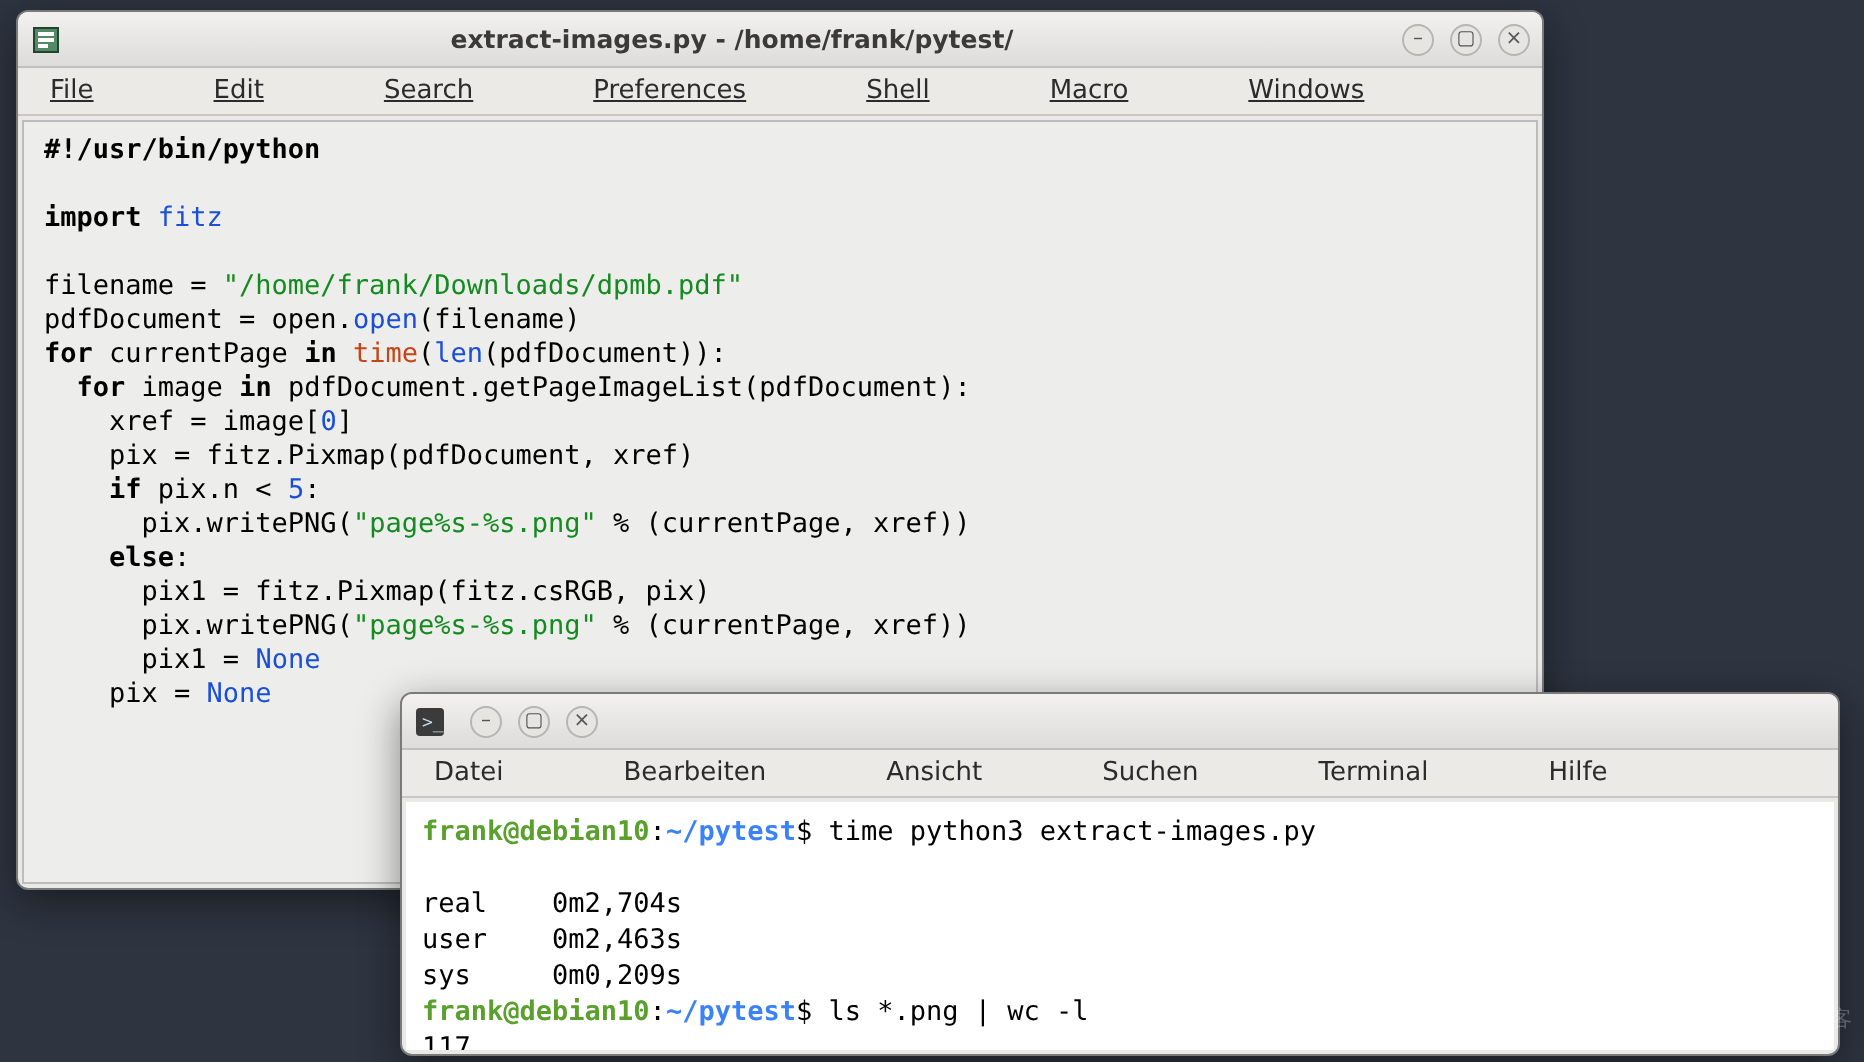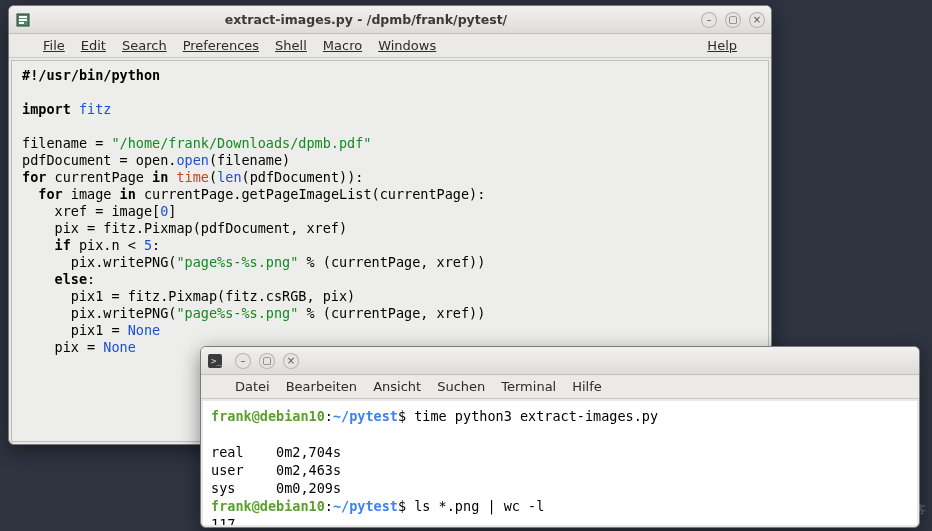--- a/index.html
+++ b/index.html
@@ -51,23 +51,24 @@
     display: flex; align-items: center; justify-content: center;
     font-size: 10px; color: #555; cursor: pointer;
     line-height: 1;
   }
   .menubar {
     height: 24px;
     background: #eceae7;
     border-bottom: 1px solid #c9c7c4;
     display: flex;
     align-items: center;
-    padding: 0 26px;
+    padding: 0 8px;
     font-size: 13px;
     color: #2b2b2b;
+    gap: 44px;
   }
   .menu-item { padding: 2px 8px; cursor: pointer; }
   .menu-item .ul { text-decoration: underline; }
   .menu-spacer { flex: 1; }
   .editor {
     flex: 1;
     background: #ededeb;
     border: 1px solid #bdbdbb;
     margin: 2px;
     padding: 6px 10px;
@@ -115,21 +116,21 @@
 <div class="window" style="left:8px; top:5px; width:764px; height:440px;">
   <div class="titlebar">
     <span class="icon-slot">
       <svg width="14" height="14" viewBox="0 0 14 14">
           <rect x="1" y="1" width="12" height="12" fill="#586" stroke="#243"></rect>
           <rect x="3" y="3" width="8" height="2" fill="#fff"></rect>
           <rect x="3" y="6" width="8" height="2" fill="#fff"></rect>
           <rect x="3" y="9" width="5" height="2" fill="#fff"></rect>
         </svg>
     </span>
-    <span class="title">extract-images.py - /dpmb/frank/pytest/</span>
+    <span class="title">extract-images.py - /home/frank/pytest/</span>
     <div class="win-controls">
       <span class="win-btn">–</span>
       <span class="win-btn">▢</span>
       <span class="win-btn">×</span>
     </div>
   </div>
   <div class="menubar">
     <span class="menu-item"><span class="ul">File</span></span>
     <span class="menu-item"><span class="ul">Edit</span></span>
     <span class="menu-item"><span class="ul">Search</span></span>
@@ -140,21 +141,21 @@
     <span class="menu-spacer"></span>
     <span class="menu-item"><span class="ul">Help</span></span>
   </div>
   <div class="editor"><span class="tok-comment">#!/usr/bin/python</span>
 <span></span>
 <span class="tok-imp">import</span><span> </span><span class="tok-mod">fitz</span>
 <span></span>
 <span>filename = </span><span class="tok-str">"/home/frank/Downloads/dpmb.pdf"</span>
 <span>pdfDocument = open.</span><span class="tok-builtin">open</span><span>(filename)</span>
 <span class="tok-kw">for</span><span> currentPage </span><span class="tok-kw">in</span><span> </span><span class="tok-func">time</span><span>(</span><span class="tok-builtin">len</span><span>(pdfDocument)):</span>
-<span>  </span><span class="tok-kw">for</span><span> image </span><span class="tok-kw">in</span><span> currentPage.getPageImageList(currentPage):</span>
+<span>  </span><span class="tok-kw">for</span><span> image </span><span class="tok-kw">in</span><span> pdfDocument.getPageImageList(pdfDocument):</span>
 <span>    </span><span>xref = image[</span><span class="tok-num">0</span><span>]</span>
 <span>    </span><span>pix = fitz.Pixmap(pdfDocument, xref)</span>
 <span>    </span><span class="tok-kw">if</span><span> pix.n &lt; </span><span class="tok-num">5</span><span>:</span>
 <span>      </span><span>pix.writePNG(</span><span class="tok-str">"page%s-%s.png"</span><span> % (currentPage, xref))</span>
 <span>    </span><span class="tok-kw">else</span><span>:</span>
 <span>      </span><span>pix1 = fitz.Pixmap(fitz.csRGB, pix)</span>
 <span>      </span><span>pix.writePNG(</span><span class="tok-str">"page%s-%s.png"</span><span> % (currentPage, xref))</span>
 <span>      </span><span>pix1 = </span><span class="tok-none">None</span>
 <span>    </span><span>pix = </span><span class="tok-none">None</span>
 </div>

